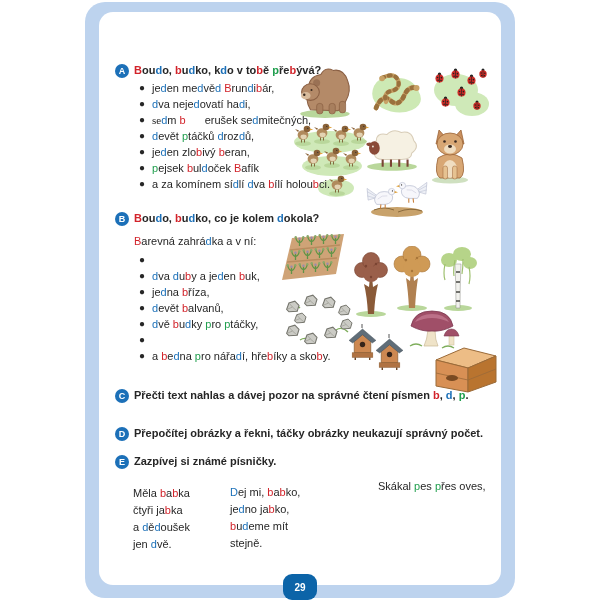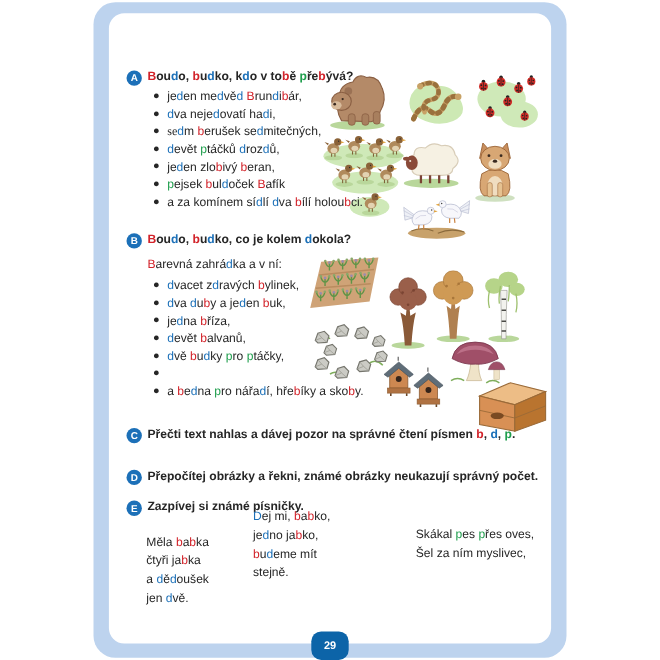--- a/index.html
+++ b/index.html
@@ -87,21 +87,21 @@
       <div class="bullet-item">
         <span class="dot">●</span>
         <span class="rich"><span style="color: rgb(38, 38, 38);">je</span><span style="color: rgb(28, 112, 184);">d</span><span style="color: rgb(38, 38, 38);">en me</span><span style="color: rgb(28, 112, 184);">d</span><span style="color: rgb(38, 38, 38);">vě</span><span style="color: rgb(28, 112, 184);">d</span><span style="color: rgb(38, 38, 38);"> </span><span style="color: rgb(210, 35, 42);">B</span><span style="color: rgb(38, 38, 38);">run</span><span style="color: rgb(28, 112, 184);">d</span><span style="color: rgb(38, 38, 38);">i</span><span style="color: rgb(210, 35, 42);">b</span><span style="color: rgb(38, 38, 38);">ár,</span></span>
       </div>
       <div class="bullet-item">
         <span class="dot">●</span>
         <span class="rich"><span style="color: rgb(28, 112, 184);">d</span><span style="color: rgb(38, 38, 38);">va neje</span><span style="color: rgb(28, 112, 184);">d</span><span style="color: rgb(38, 38, 38);">ovatí ha</span><span style="color: rgb(28, 112, 184);">d</span><span style="color: rgb(38, 38, 38);">i,</span></span>
       </div>
       <div class="bullet-item">
         <span class="dot">●</span>
-        <span class="rich"><span style="color: rgb(38, 38, 38); font-family: Liberation Serif, serif;">se</span><span style="color: rgb(28, 112, 184);">d</span><span style="color: rgb(38, 38, 38);">m </span><span style="color: rgb(210, 35, 42);">b</span><span style="color: rgb(38, 38, 38);">erušek se</span><span style="color: rgb(28, 112, 184);">d</span><span style="color: rgb(38, 38, 38);">mitečných,</span></span>
+        <span class="rich"><span style="color: rgb(38, 38, 38); font-family: Liberation Serif, serif;">se</span><span style="color: rgb(28, 112, 184);">d</span><span style="color: rgb(38, 38, 38);">m </span><span style="color: rgb(210, 35, 42);">b</span><span style="color: rgb(38, 38, 38); padding-left: 19px;">erušek se</span><span style="color: rgb(28, 112, 184);">d</span><span style="color: rgb(38, 38, 38);">mitečných,</span></span>
       </div>
       <div class="bullet-item">
         <span class="dot">●</span>
         <span class="rich"><span style="color: rgb(28, 112, 184);">d</span><span style="color: rgb(38, 38, 38);">evět </span><span style="color: rgb(31, 158, 77);">p</span><span style="color: rgb(38, 38, 38);">táčků </span><span style="color: rgb(28, 112, 184);">d</span><span style="color: rgb(38, 38, 38);">roz</span><span style="color: rgb(28, 112, 184);">d</span><span style="color: rgb(38, 38, 38);">ů,</span></span>
       </div>
       <div class="bullet-item">
         <span class="dot">●</span>
         <span class="rich"><span style="color: rgb(38, 38, 38);">je</span><span style="color: rgb(28, 112, 184);">d</span><span style="color: rgb(38, 38, 38);">en zlo</span><span style="color: rgb(210, 35, 42);">b</span><span style="color: rgb(38, 38, 38);">ivý </span><span style="color: rgb(210, 35, 42);">b</span><span style="color: rgb(38, 38, 38);">eran,</span></span>
       </div>
       <div class="bullet-item">
@@ -187,21 +187,20 @@
     <use href="#sym-pigeon" x="2" y="12" width="32" height="24"></use>
     <use href="#sym-pigeon" x="-64" y="6" width="32" height="24" transform="scale(-1,1)"></use>
   </svg>
 
   <div class="badge" style="left:115px;top:212px">B</div>
   <div class="heading" style="left:134px;top:212px"><span style="color: rgb(210, 35, 42);">B</span><span style="color: rgb(38, 38, 38);">ou</span><span style="color: rgb(28, 112, 184);">d</span><span style="color: rgb(38, 38, 38);">o, </span><span style="color: rgb(210, 35, 42);">b</span><span style="color: rgb(38, 38, 38);">u</span><span style="color: rgb(28, 112, 184);">d</span><span style="color: rgb(38, 38, 38);">ko, co je kolem </span><span style="color: rgb(28, 112, 184);">d</span><span style="color: rgb(38, 38, 38);">okola?</span></div>
   <div class="intro" style="left:134px;top:235px"><span style="color: rgb(210, 35, 42);">B</span><span style="color: rgb(38, 38, 38);">arevná zahrá</span><span style="color: rgb(28, 112, 184);">d</span><span style="color: rgb(38, 38, 38);">ka a v ní:</span></div>
   <div class="list" style="left:139px;top:252px">
       <div class="bullet-item">
         <span class="dot">●</span>
-        <span class="rich"><span style="color: rgb(28, 112, 184);">d</span><span style="color: rgb(38, 38, 38);">vacet z</span><span style="color: rgb(28, 112, 184);">d</span><span style="color: rgb(38, 38, 38);">ravých </span><span style="color: rgb(210, 35, 42);">b</span><span style="color: rgb(38, 38, 38);">ylinek,</span></span>
       </div>
       <div class="bullet-item">
         <span class="dot">●</span>
         <span class="rich"><span style="color: rgb(28, 112, 184);">d</span><span style="color: rgb(38, 38, 38);">va </span><span style="color: rgb(28, 112, 184);">d</span><span style="color: rgb(38, 38, 38);">u</span><span style="color: rgb(210, 35, 42);">b</span><span style="color: rgb(38, 38, 38);">y a je</span><span style="color: rgb(28, 112, 184);">d</span><span style="color: rgb(38, 38, 38);">en </span><span style="color: rgb(210, 35, 42);">b</span><span style="color: rgb(38, 38, 38);">uk,</span></span>
       </div>
       <div class="bullet-item">
         <span class="dot">●</span>
         <span class="rich"><span style="color: rgb(38, 38, 38);">je</span><span style="color: rgb(28, 112, 184);">d</span><span style="color: rgb(38, 38, 38);">na </span><span style="color: rgb(210, 35, 42);">b</span><span style="color: rgb(38, 38, 38);">říza,</span></span>
       </div>
       <div class="bullet-item">
@@ -298,38 +297,37 @@
     <path d="M8 20 L40 28 L40 52 L8 46 Z" fill="#d89055" stroke="#9a6a38" stroke-width="1"></path>
     <path d="M40 28 L68 16 L68 42 L40 52 Z" fill="#b9742f" stroke="#9a6a38" stroke-width="1"></path>
     <path d="M8 33 L40 40 M40 40 L68 29" stroke="#9a6a38" stroke-width=".8"></path>
     <ellipse cx="24" cy="38" rx="6" ry="3" fill="#7a4a22"></ellipse>
   </svg>
 
   <div class="badge" style="left:115px;top:389px">C</div>
   <div class="heading" style="left:134px;top:389px"><span style="color: rgb(38, 38, 38);">Přečti text nahlas a dávej pozor na správné čtení písmen </span><span style="color: rgb(210, 35, 42);">b</span><span style="color: rgb(38, 38, 38);">, </span><span style="color: rgb(28, 112, 184);">d</span><span style="color: rgb(38, 38, 38);">, </span><span style="color: rgb(31, 158, 77);">p</span><span style="color: rgb(38, 38, 38);">.</span></div>
 
   <div class="badge" style="left:115px;top:427px">D</div>
-  <div class="heading" style="left:134px;top:427px"><span style="color: rgb(38, 38, 38);">Přepočítej obrázky a řekni, známé obrázky neukazují správný počet.</span></div>
+  <div class="heading" style="left:134px;top:427px"><span style="color: rgb(38, 38, 38);">Přepočítej obrázky a řekni, táčky obrázky neukazují správný počet.</span></div>
 
   <div class="badge" style="left:115px;top:455px">E</div>
   <div class="heading" style="left:134px;top:455px"><span style="color: rgb(38, 38, 38);">Zazpívej si známé písničky.</span></div>
 
   <div class="song" style="left:133px;top:485px">
       <div class="song-line"><span class="rich"><span style="color: rgb(38, 38, 38);">Měla </span><span style="color: rgb(210, 35, 42);">b</span><span style="color: rgb(38, 38, 38);">a</span><span style="color: rgb(210, 35, 42);">b</span><span style="color: rgb(38, 38, 38);">ka</span></span></div>
       <div class="song-line"><span class="rich"><span style="color: rgb(38, 38, 38);">čtyři ja</span><span style="color: rgb(210, 35, 42);">b</span><span style="color: rgb(38, 38, 38);">ka</span></span></div>
       <div class="song-line"><span class="rich"><span style="color: rgb(38, 38, 38);">a </span><span style="color: rgb(28, 112, 184);">d</span><span style="color: rgb(38, 38, 38);">ě</span><span style="color: rgb(28, 112, 184);">d</span><span style="color: rgb(38, 38, 38);">oušek</span></span></div>
       <div class="song-line"><span class="rich"><span style="color: rgb(38, 38, 38);">jen </span><span style="color: rgb(28, 112, 184);">d</span><span style="color: rgb(38, 38, 38);">vě.</span></span></div>
     </div>
-  <div class="song" style="left:230px;top:462px">
+  <div class="song" style="left:230px;top:484px">
       <div class="song-line"><span class="rich"><span style="color: rgb(28, 112, 184);">D</span><span style="color: rgb(38, 38, 38);">ej mi, </span><span style="color: rgb(210, 35, 42);">b</span><span style="color: rgb(38, 38, 38);">a</span><span style="color: rgb(210, 35, 42);">b</span><span style="color: rgb(38, 38, 38);">ko,</span></span></div>
       <div class="song-line"><span class="rich"><span style="color: rgb(38, 38, 38);">je</span><span style="color: rgb(28, 112, 184);">d</span><span style="color: rgb(38, 38, 38);">no ja</span><span style="color: rgb(210, 35, 42);">b</span><span style="color: rgb(38, 38, 38);">ko,</span></span></div>
       <div class="song-line"><span class="rich"><span style="color: rgb(210, 35, 42);">b</span><span style="color: rgb(38, 38, 38);">u</span><span style="color: rgb(28, 112, 184);">d</span><span style="color: rgb(38, 38, 38);">eme mít</span></span></div>
       <div class="song-line"><span class="rich"><span style="color: rgb(38, 38, 38);">stejně.</span></span></div>
     </div>
   <div class="song" style="left:378px;top:478px">
       <div class="song-line"><span class="rich"><span style="color: rgb(38, 38, 38);">Skákal </span><span style="color: rgb(31, 158, 77);">p</span><span style="color: rgb(38, 38, 38);">es </span><span style="color: rgb(31, 158, 77);">p</span><span style="color: rgb(38, 38, 38);">řes oves,</span></span></div>
-      <div class="song-line"><span class="rich"><span style="color: rgb(38, 38, 38);">Šel za ním myslivec,</span></span></div>
     </div>
 
   <div class="tab">
     <span>29</span>
   </div>
 </div>
 
 </body></html>

